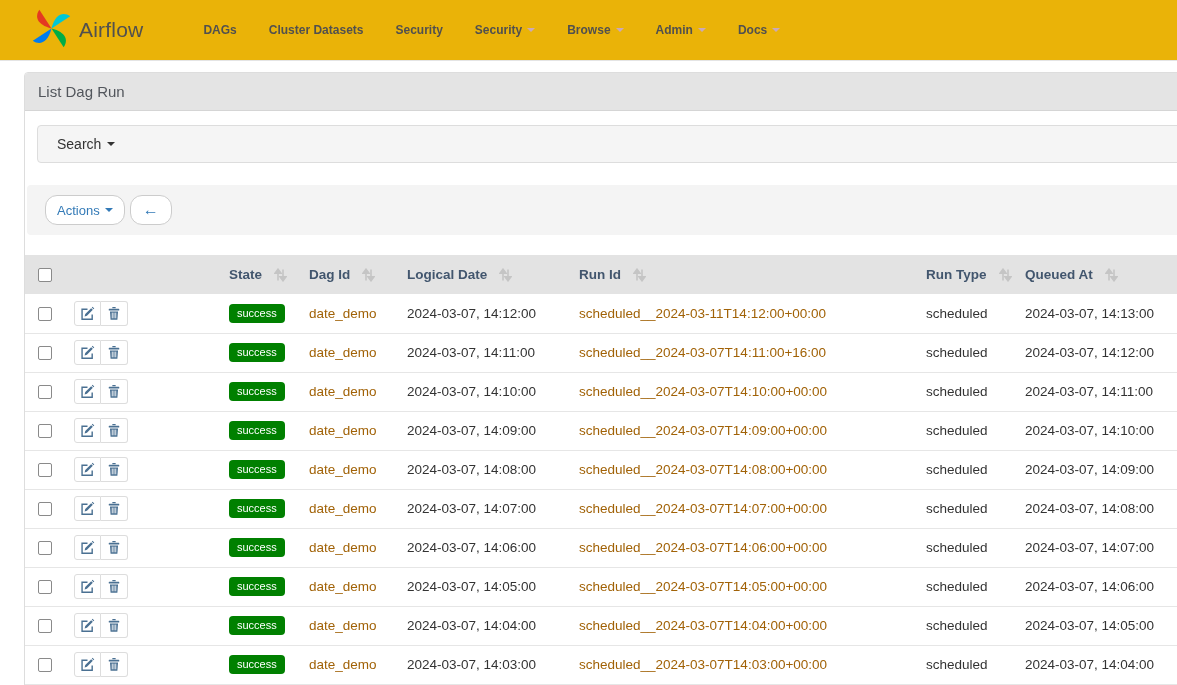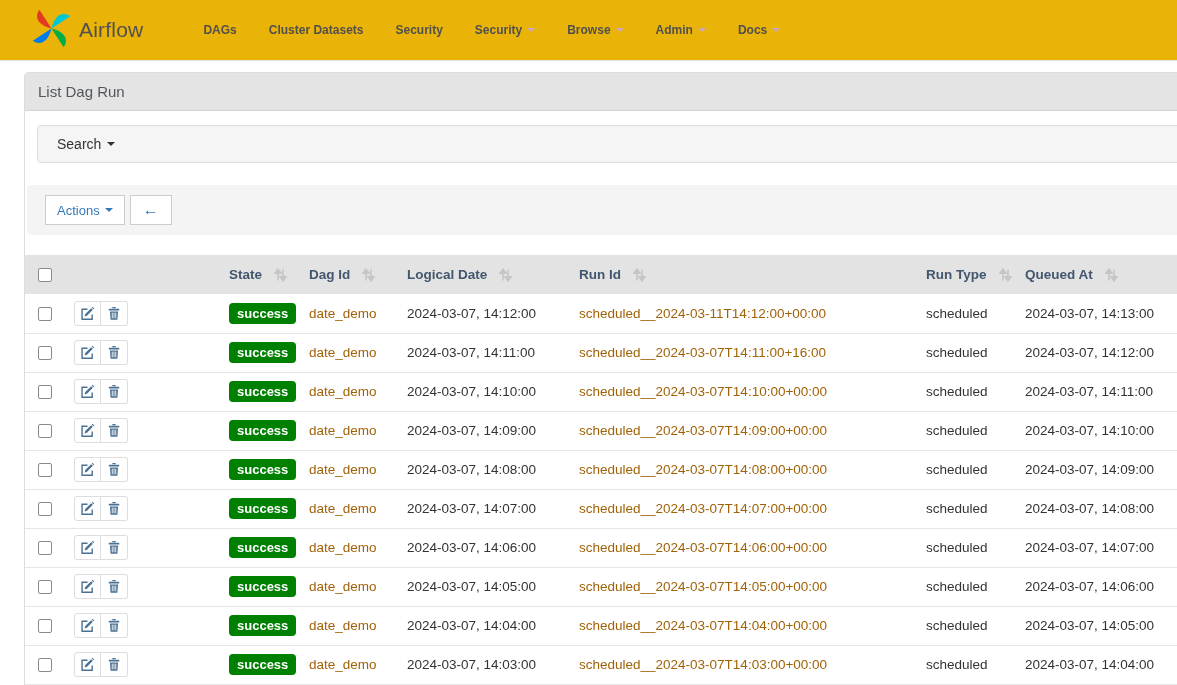--- a/index.html
+++ b/index.html
@@ -25,21 +25,21 @@
   .panel-heading { height:38px; background:#e4e4e4; border-bottom:1px solid #d5d5d5;
     border-radius:3px 3px 0 0; display:flex; align-items:center; padding-left:13px;
     color:#52565c; font-size:15px; }
 
   .search-wrap { padding:14px 12px 0 12px; }
   .search-bar { height:38px; background:#f5f5f5; border:1px solid #ddd; border-radius:4px;
     display:flex; align-items:center; padding-left:19px; color:#333; cursor:pointer; gap:6px; }
 
   .toolbar { margin:22px 2px 0 2px; height:50px; background:#f4f4f4; border-radius:4px;
     display:flex; align-items:center; padding-left:18px; gap:5px; }
-  .btn { background:#fff; border:1px solid #ccc; border-radius:0; height:30px;
+  .btn { background:#fff; border:1px solid #ccc; border-radius:12px; height:30px;
     color:#337ab7; font-size:13px; font-family:inherit; cursor:pointer;
     display:inline-flex; align-items:center; gap:5px; padding:0 11px;text-align:right; }
   .btn-back { font-size:16px; padding:0 12px; }
 
   
   table { margin-top:20px; width:100%; border-collapse:collapse; table-layout:fixed; }
   col.c-select{width:41px} col.c-actions{width:155px} col.c-state{width:80px}
   col.c-dag{width:98px} col.c-logical{width:172px} col.c-runid{width:347px}
   col.c-runtype{width:99px} col.c-queued{width:240px}
   thead tr { height:39px; background:#e3e3e3; }
@@ -53,21 +53,21 @@
   .checkbox { display:inline-block; width:14px; height:14px; border:1px solid #8a8a8a;
     border-radius:2px; background:#fff; vertical-align:middle; cursor:pointer; }
 
   .btn-group { display:inline-flex; }
   .mini-btn { width:27px; height:25px; background:#fff; border:1px solid #ddd;
     display:inline-flex; align-items:center; justify-content:center; cursor:pointer; padding:0; }
   .mini-btn:first-child { border-radius:3px 0 0 3px; }
   .mini-btn:last-child { border-radius:0 3px 3px 0; border-left:none; }
 
   .state-badge { display:inline-block; background:var(--success,#008000); color:#fff;
-    font-size:13px; font-weight:bold; padding:4px 8px; border-radius:4px; line-height:1; }
+    font-size:11px; font-weight:normal; padding:4px 8px; border-radius:4px; line-height:1; }
 
   .sort-icon { opacity:.9; }
 </style>
 </head>
 <body>
 
 <nav class="navbar">
   <div class="brand">
     <span>
       <svg width="43" height="43" viewBox="-23 -23 46 46">

